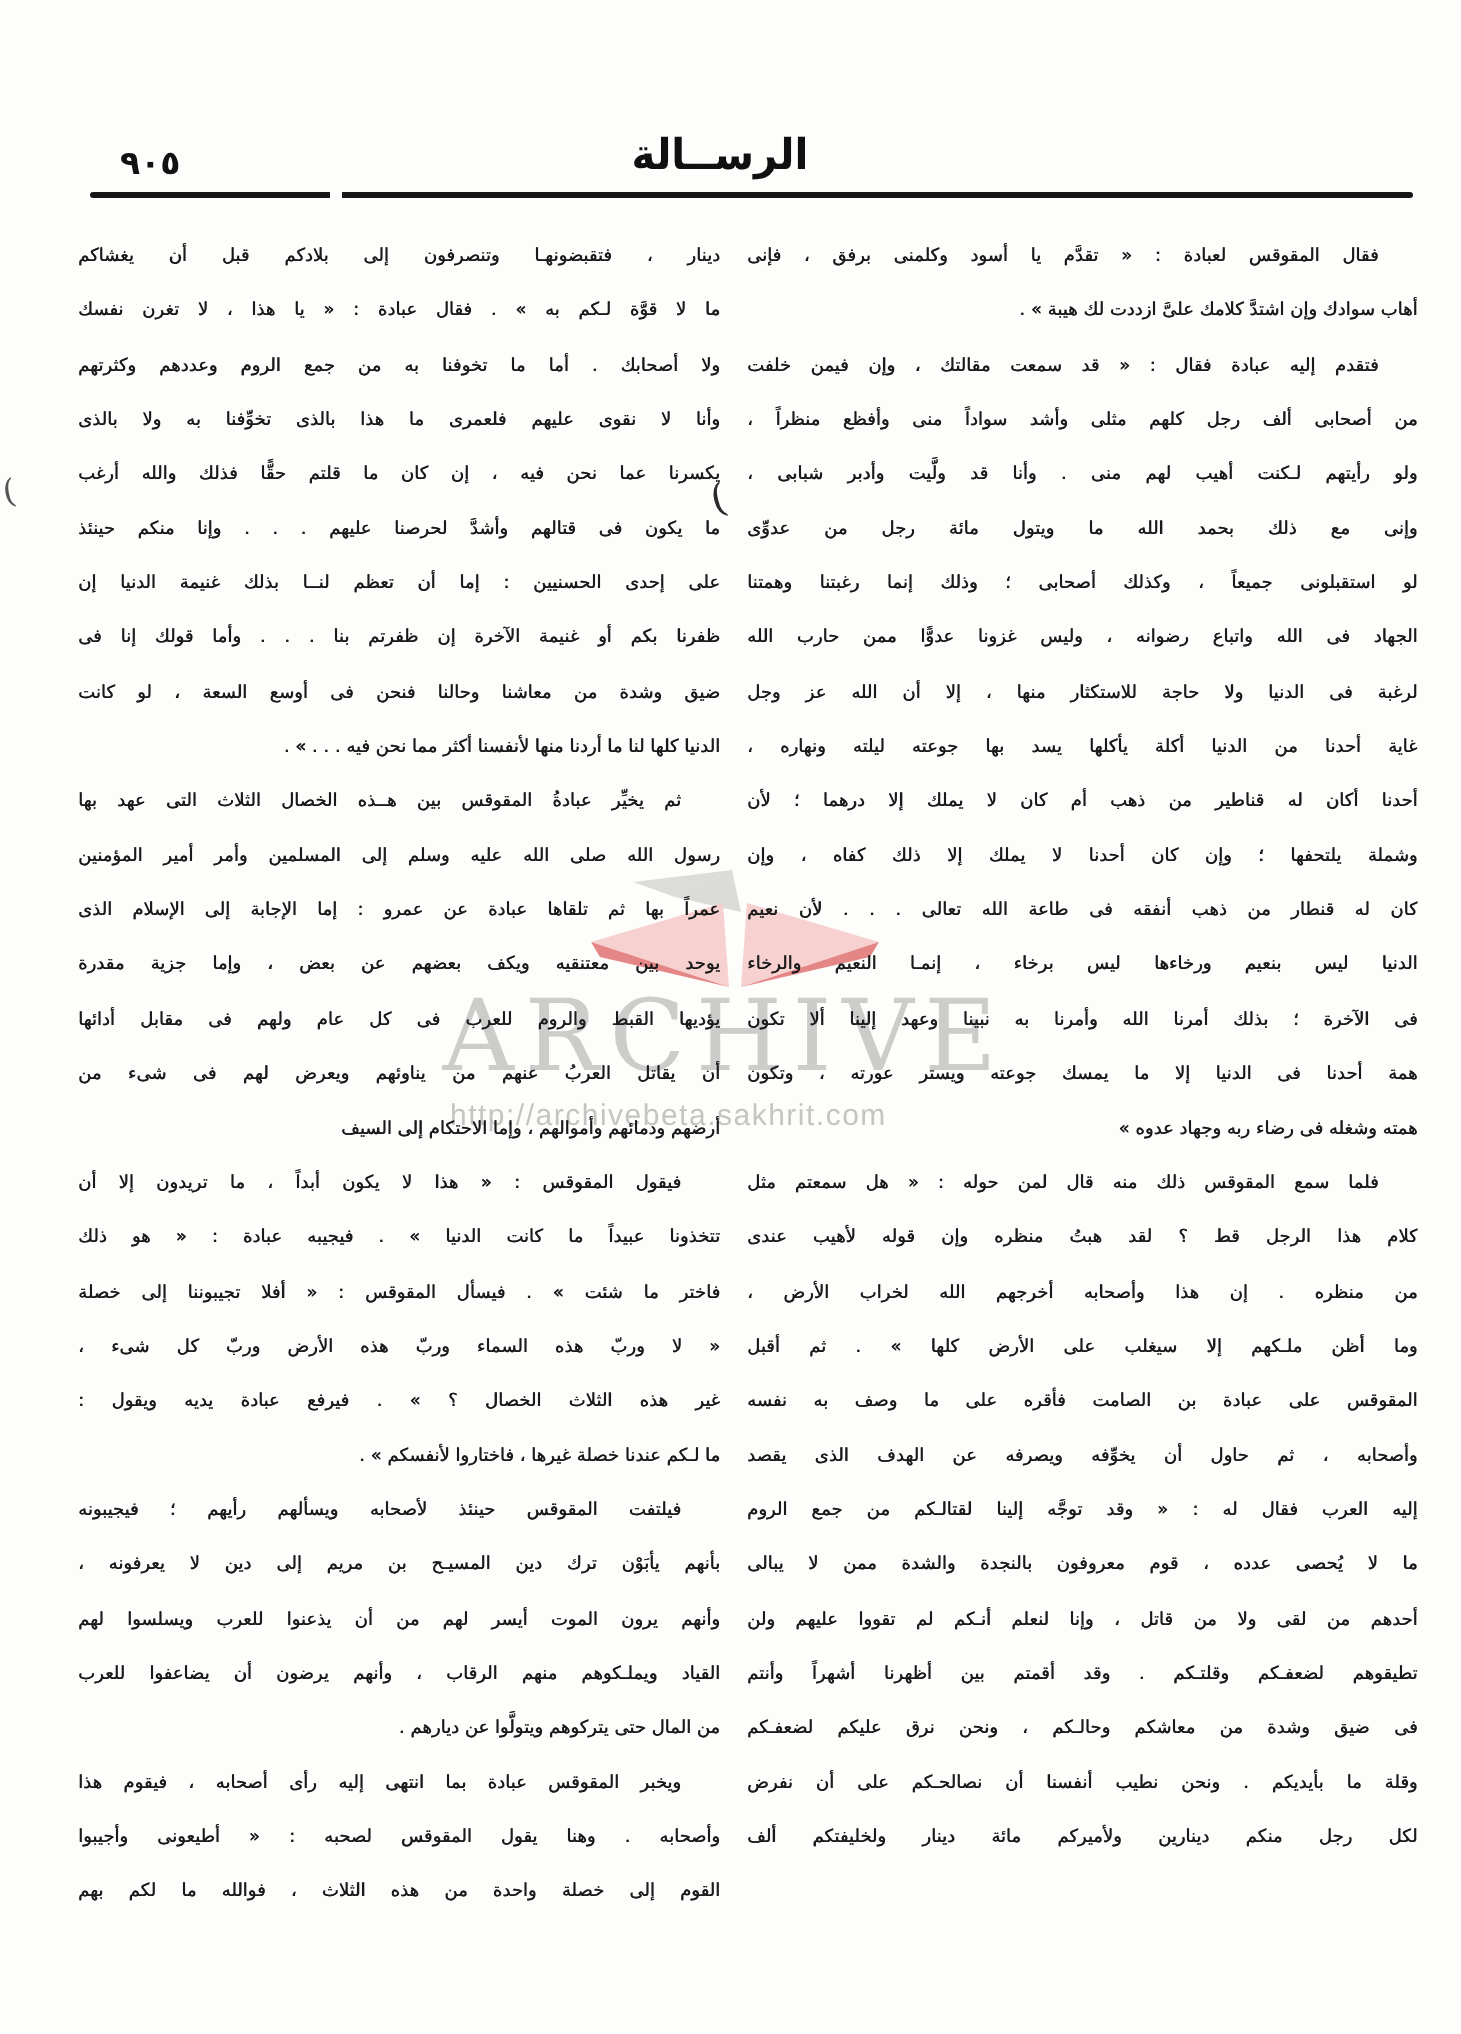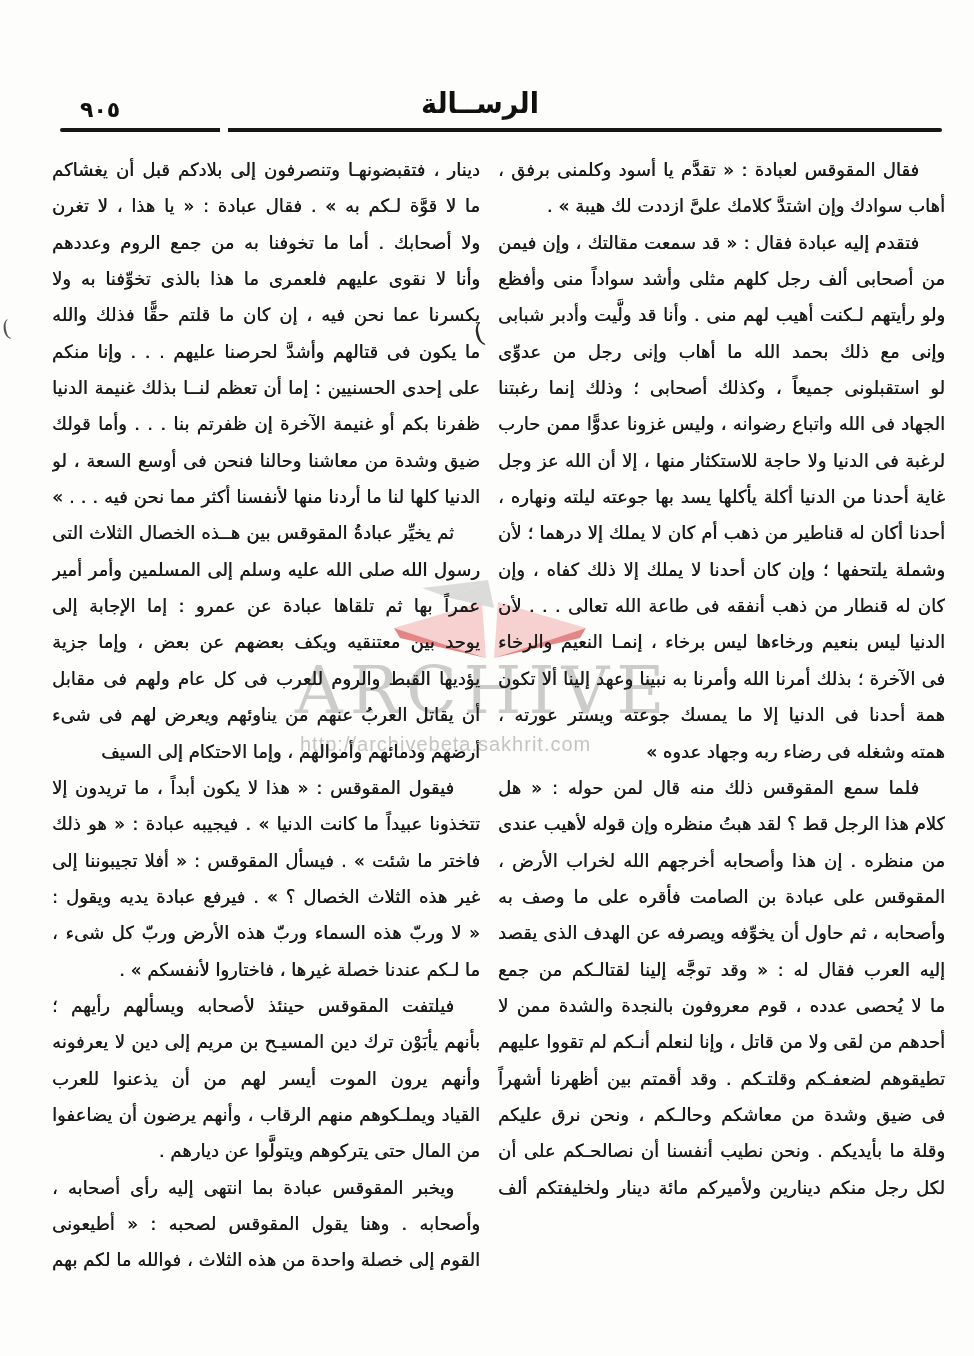--- a/index.html
+++ b/index.html
@@ -29,21 +29,21 @@
     position:absolute;top:128px;left:60px;width:882px;height:4px;
     background:#171717;border-radius:2px;
   }
   .rule-gap{
     position:absolute;left:160px;top:-1px;width:8px;height:6px;background:#fdfdfb;display:block;
   }
   
   .col{
     position:absolute;top:152px;
     direction:rtl;
-    font-size:18px;
+    font-size:12px;
     text-shadow:0.35px 0 0 currentColor;
   }
   .col-right{left:498px;width:447px;}
   .col-left{left:52px;width:428px;}
   .line{
     height:36.35px;line-height:36.35px;
     text-align:justify;text-align-last:justify;
     overflow:hidden;white-space:nowrap;
   }
   .line{white-space:normal;}
@@ -99,35 +99,36 @@
     <div class="wm-word">ARCHIVE</div>
     <div class="wm-url">http://archivebeta.sakhrit.com</div>
   </div>
 
   <div class="col col-right" id="col-right">
       <div class="line firstline">فقال المقوقس لعبادة : « تقدَّم يا أسود وكلمنى برفق ، فإنى</div>
       <div class="line lastline">أهاب سوادك وإن اشتدَّ كلامك علىَّ ازددت لك هيبة » .</div>
       <div class="line firstline">فتقدم إليه عبادة فقال : « قد سمعت مقالتك ، وإن فيمن خلفت</div>
       <div class="line">من أصحابى ألف رجل كلهم مثلى وأشد سواداً منى وأفظع منظراً ،</div>
       <div class="line">ولو رأيتهم لـكنت أهيب لهم منى . وأنا قد ولَّيت وأدبر شبابى ،</div>
-      <div class="line">وإنى مع ذلك بحمد الله ما أهاب وإنى رجل من عدوِّى</div>
+      <div class="line">وإنى مع ذلك بحمد الله ما ويتول مائة رجل من عدوِّى</div>
       <div class="line">لو استقبلونى جميعاً ، وكذلك أصحابى ؛ وذلك إنما رغبتنا وهمتنا</div>
       <div class="line">الجهاد فى الله واتباع رضوانه ، وليس غزونا عدوًّا ممن حارب الله</div>
       <div class="line">لرغبة فى الدنيا ولا حاجة للاستكثار منها ، إلا أن الله عز وجل</div>
       <div class="line">غاية أحدنا من الدنيا أكلة يأكلها يسد بها جوعته ليلته ونهاره ،</div>
       <div class="line">أحدنا أكان له قناطير من ذهب أم كان لا يملك إلا درهما ؛ لأن</div>
       <div class="line">وشملة يلتحفها ؛ وإن كان أحدنا لا يملك إلا ذلك كفاه ، وإن</div>
       <div class="line">كان له قنطار من ذهب أنفقه فى طاعة الله تعالى . . .  لأن نعيم</div>
       <div class="line">الدنيا ليس بنعيم ورخاءها ليس برخاء ، إنمـا النعيم والرخاء</div>
       <div class="line">فى الآخرة ؛ بذلك أمرنا الله وأمرنا به نبينا وعهد إلينا ألا تكون</div>
       <div class="line">همة أحدنا فى الدنيا إلا ما يمسك جوعته ويستر عورته ، وتكون</div>
       <div class="line lastline">همته وشغله فى رضاء ربه وجهاد عدوه »</div>
       <div class="line firstline">فلما سمع المقوقس ذلك منه قال لمن حوله : « هل سمعتم مثل</div>
       <div class="line">كلام هذا الرجل قط ؟ لقد هبتُ منظره وإن قوله لأهيب عندى</div>
       <div class="line">من منظره . إن هذا وأصحابه أخرجهم الله لخراب الأرض ،</div>
+      <div class="line">وما أظن ملـكهم إلا سيغلب على الأرض كلها » . ثم أقبل</div>
       <div class="line">المقوقس على عبادة بن الصامت فأقره على ما وصف به نفسه</div>
       <div class="line">وأصحابه ، ثم حاول أن يخوِّفه ويصرفه عن الهدف الذى يقصد</div>
       <div class="line">إليه العرب فقال له : « وقد توجَّه إلينا لقتالـكم من جمع الروم</div>
       <div class="line">ما لا يُحصى عدده ، قوم معروفون بالنجدة والشدة ممن لا يبالى</div>
       <div class="line">أحدهم من لقى ولا من قاتل ، وإنا لنعلم أنـكم لم تقووا عليهم ولن</div>
       <div class="line">تطيقوهم لضعفـكم وقلتـكم . وقد أقمتم بين أظهرنا أشهراً وأنتم</div>
       <div class="line">فى ضيق وشدة من معاشكم وحالـكم ، ونحن نرق عليكم لضعفـكم</div>
       <div class="line">وقلة ما بأيديكم . ونحن نطيب أنفسنا أن نصالحـكم على أن نفرض</div>
       <div class="line">لكل رجل منكم دينارين ولأميركم مائة دينار ولخليفتكم ألف</div>
     </div>
@@ -145,22 +146,22 @@
       <div class="line firstline">ثم يخيِّر عبادةُ المقوقس بين هــذه الخصال الثلاث التى عهد بها</div>
       <div class="line">رسول الله صلى الله عليه وسلم إلى المسلمين وأمر أمير المؤمنين</div>
       <div class="line">عمراً بها ثم تلقاها عبادة عن عمرو : إما الإجابة إلى الإسلام الذى</div>
       <div class="line">يوحد بين معتنقيه ويكف بعضهم عن بعض ، وإما جزية مقدرة</div>
       <div class="line">يؤديها القبط والروم للعرب فى كل عام ولهم فى مقابل أدائها</div>
       <div class="line">أن يقاتل العربُ عنهم من يناوئهم ويعرض لهم فى شىء من</div>
       <div class="line lastline">أرضهم ودمائهم وأموالهم ، وإما الاحتكام إلى السيف</div>
       <div class="line firstline">فيقول المقوقس : « هذا لا يكون أبداً ، ما تريدون إلا أن</div>
       <div class="line">تتخذونا عبيداً ما كانت الدنيا » .  فيجيبه عبادة : « هو ذلك</div>
       <div class="line">فاختر ما شئت » .  فيسأل المقوقس : « أفلا تجيبوننا إلى خصلة</div>
+      <div class="line">« لا وربّ هذه السماء وربّ هذه الأرض وربّ كل شىء ،</div>
       <div class="line">غير هذه الثلاث الخصال ؟ » .  فيرفع عبادة يديه ويقول :</div>
-      <div class="line">« لا وربّ هذه السماء وربّ هذه الأرض وربّ كل شىء ،</div>
       <div class="line lastline">ما لـكم عندنا خصلة غيرها ، فاختاروا لأنفسكم » .</div>
       <div class="line firstline">فيلتفت المقوقس حينئذ لأصحابه ويسألهم رأيهم ؛ فيجيبونه</div>
       <div class="line">بأنهم يأبَوْن ترك دين المسيـح بن مريم إلى دين لا يعرفونه ،</div>
       <div class="line">وأنهم يرون الموت أيسر لهم من أن يذعنوا للعرب ويسلسوا لهم</div>
       <div class="line">القياد ويملـكوهم منهم الرقاب ، وأنهم يرضون أن يضاعفوا للعرب</div>
       <div class="line lastline">من المال حتى يتركوهم ويتولَّوا عن ديارهم .</div>
       <div class="line firstline">ويخبر المقوقس عبادة بما انتهى إليه رأى أصحابه ، فيقوم هذا</div>
       <div class="line">وأصحابه . وهنا يقول المقوقس لصحبه : « أطيعونى وأجيبوا</div>
       <div class="line">القوم إلى خصلة واحدة من هذه الثلاث ، فوالله ما لكم بهم</div>
     </div>

